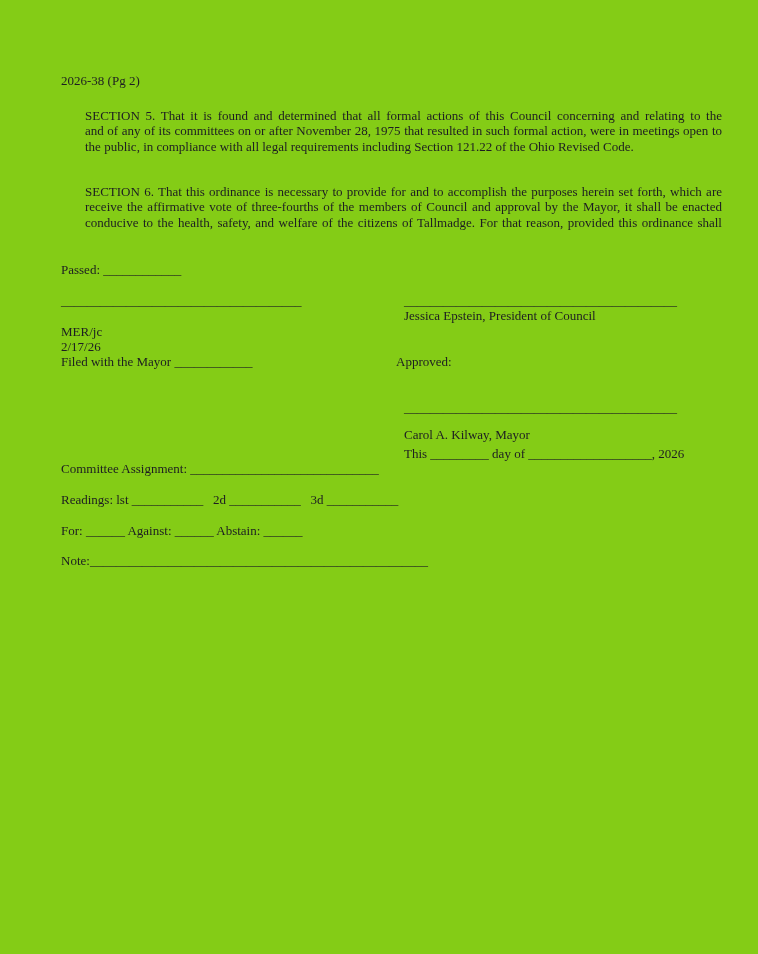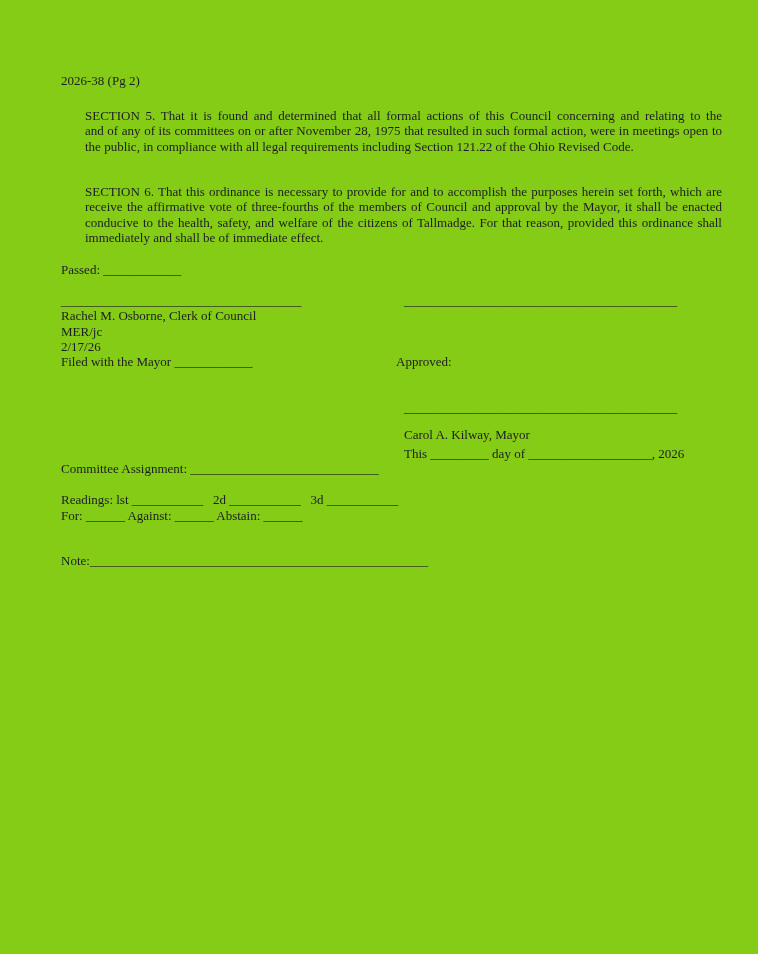--- a/index.html
+++ b/index.html
@@ -38,36 +38,35 @@
   <div class="para" style="top:108px;">
     <div class="line just">SECTION 5. That it is found and determined that all formal actions of this Council concerning and relating to the</div>
     <div class="line just">and of any of its committees on or after November 28, 1975 that resulted in such formal action, were in meetings open to</div>
     <div class="line">the public, in compliance with all legal requirements including Section 121.22 of the Ohio Revised Code.</div>
   </div>
 
   <div class="para" style="top:184px;">
     <div class="line just">SECTION 6. That this ordinance is necessary to provide for and to accomplish the purposes herein set forth, which are</div>
     <div class="line just">receive the affirmative vote of three-fourths of the members of Council and approval by the Mayor, it shall be enacted</div>
     <div class="line just">conducive to the health, safety, and welfare of the citizens of Tallmadge. For that reason, provided this ordinance shall</div>
-    <div class="line">immediately and shall be of immediate effect.</div>
   </div>
 
   <div class="row" style="top:262px; left:61px;">Passed: ____________</div>
 
   <div class="row" style="top:293px; left:61px;">_____________________________________</div>
-  <div class="row" style="top:308px; left:61px;">Rachel M. Osborne, Clerk of Council</div>
   <div class="row" style="top:324px; left:61px;">MER/jc</div>
   <div class="row" style="top:339px; left:61px;">2/17/26</div>
   <div class="row" style="top:354px; left:61px;">Filed with the Mayor ____________</div>
 
   <div class="row" style="top:293px; left:404px;">__________________________________________</div>
+  <div class="row" style="top:308px; left:404px;">Jessica Epstein, President of Council</div>
   <div class="row" style="top:354px; left:396px;">Approved:</div>
 
   <div class="row" style="top:400px; left:404px;">__________________________________________</div>
   <div class="row" style="top:415px; left:404px;margin-top:12px;">Carol A. Kilway, Mayor</div>
   <div class="row" style="top:446px; left:404px;">This _________ day of ___________________, 2026</div>
 
   <div class="row" style="top:461px; left:61px;">Committee Assignment: _____________________________</div>
   <div class="row" style="top:492px; left:61px;text-align:right;">Readings: lst ___________   2d ___________   3d ___________</div>
-  <div class="row" style="top:508px; left:61px;">For: ______ Against: ______ Abstain: ______</div>
+  <div class="row" style="top:523px; left:61px;">For: ______ Against: ______ Abstain: ______</div>
   <div class="row" style="top:553px; left:61px;">Note:____________________________________________________</div>
 
 </div>
 
 </body></html>

